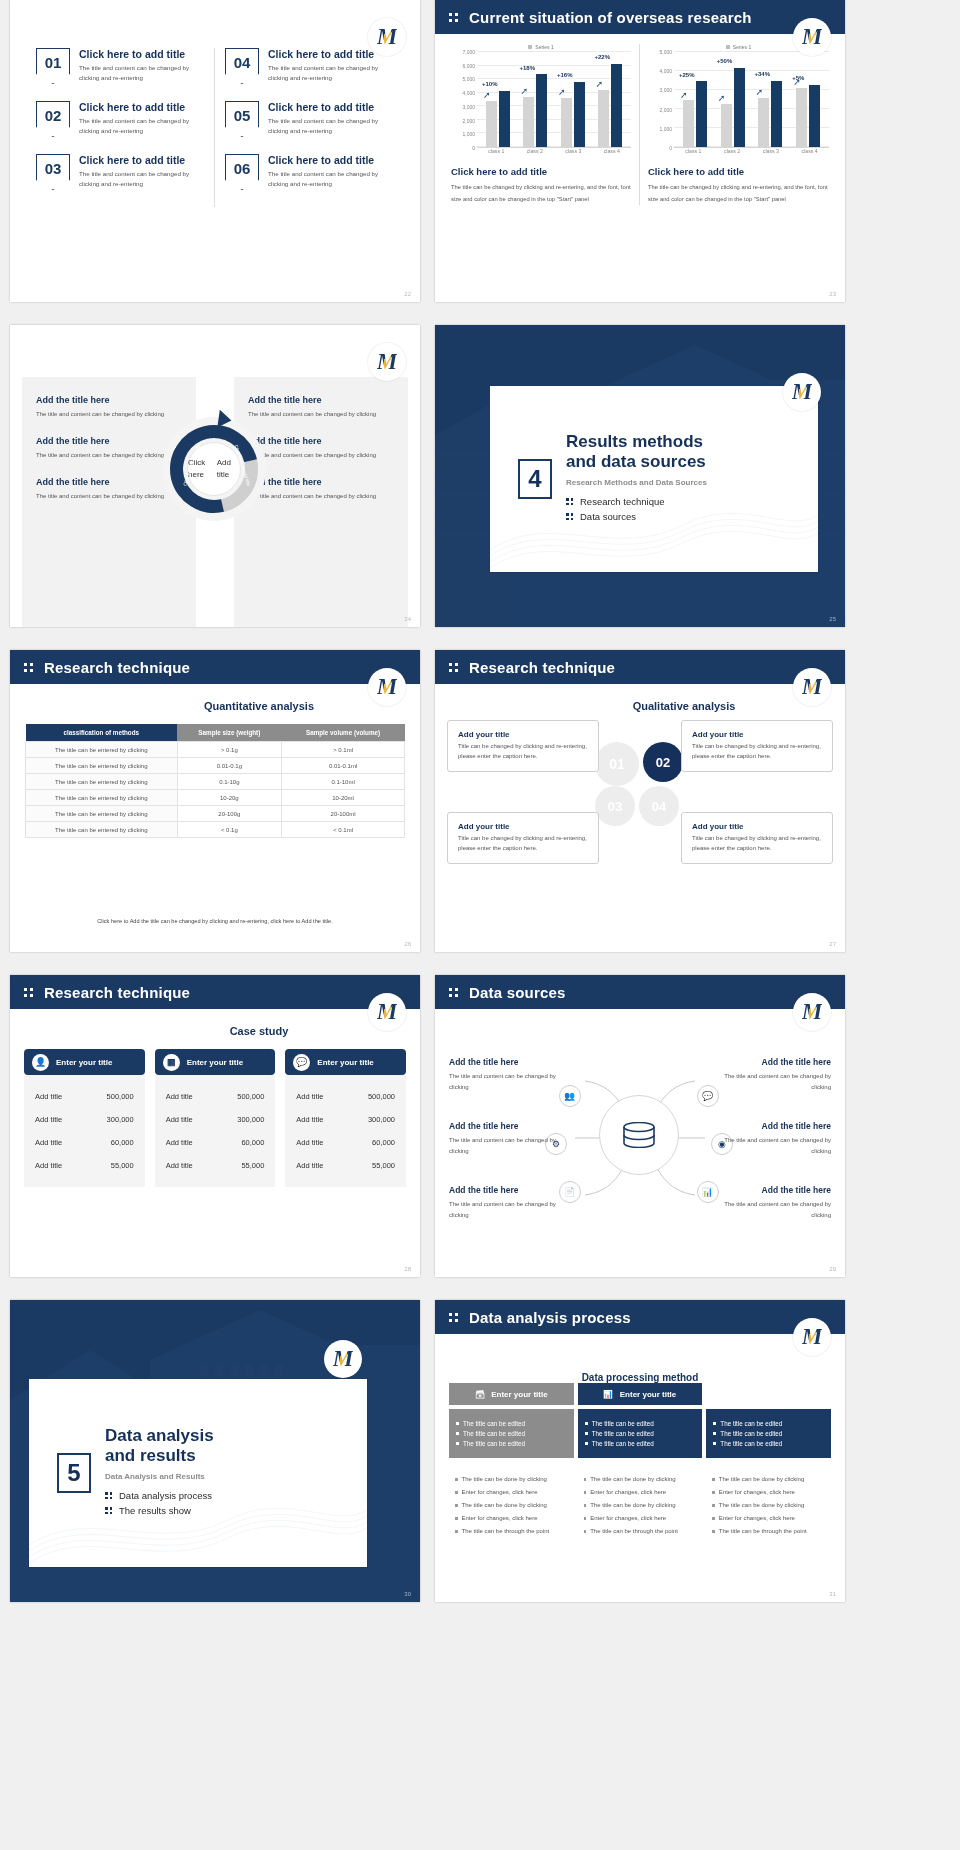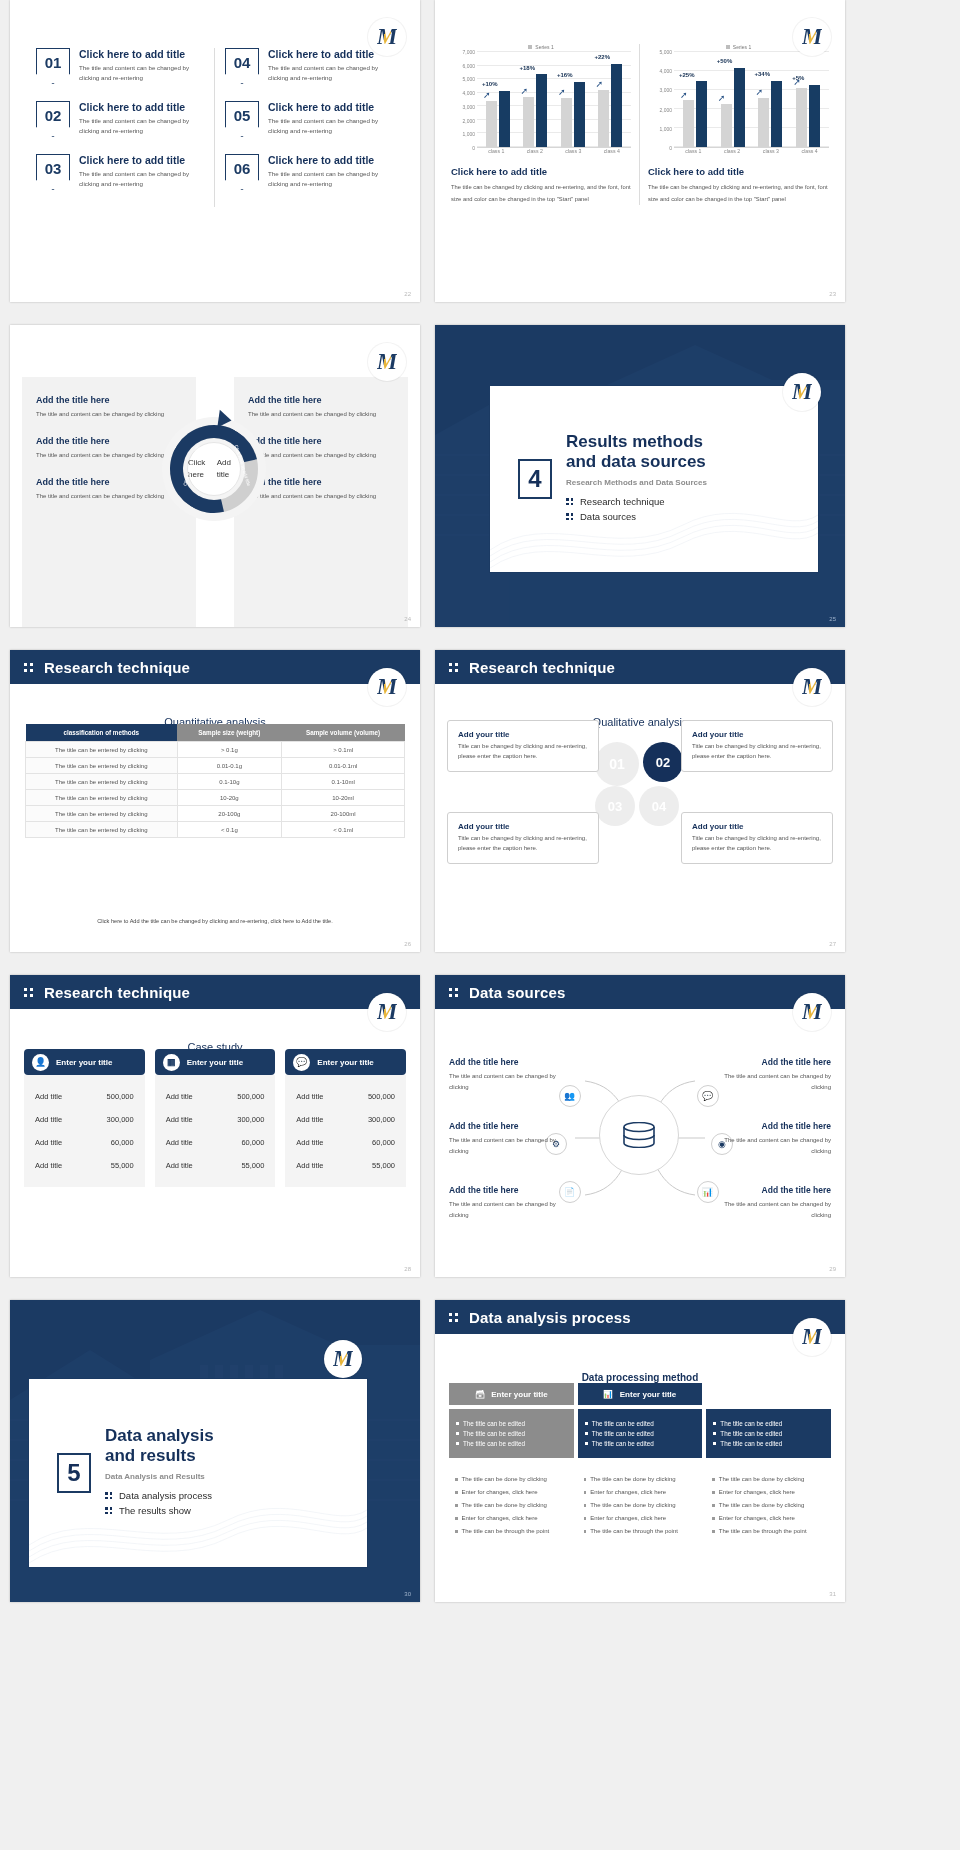--- a/index.html
+++ b/index.html
@@ -119,21 +119,21 @@
   .cv-txt h1{font-size:17px;color:#15305a;font-weight:bold;line-height:1.15;}
   .cv-txt h5{font-size:8px;color:#8d8d8d;font-weight:bold;margin-top:7px;}
   .cv-list{margin-top:9px;}
   .cv-list div{display:flex;align-items:center;gap:7px;margin-bottom:4px;font-size:9.5px;color:#2a2a2a;}
   .dd{display:flex;flex-direction:column;gap:2px;}
   .dd .r{display:flex;gap:2px;}
   .dd i{width:2.5px;height:2.5px;background:#15305a;display:block;}
   .wave{position:absolute;left:0;bottom:0;width:100%;height:70px;opacity:.5;}
 
   
-  .sec-title{position:absolute;top:66px;width:100%;text-align:center;font-size:11px;color:#15305a;font-weight:normal;}
+  .sec-title{position:absolute;top:50px;width:100%;text-align:center;font-size:11px;color:#15305a;font-weight:bold;margin-left:44px;}
   table{position:absolute;top:74px;left:15px;width:380px;border-collapse:collapse;font-size:6px;}
   th{padding:5px 4px;color:#fff;font-weight:bold;font-size:6.3px;}
   th.k{background:#1b3a63;text-align:center;}
   th.g{background:#8c8c8c;text-align:center;}
   td{border:1px solid #e3e3e3;padding:4.5px 4px;color:#555;text-align:center;}
   td.first{text-align:center;background:#fbfbfb;}
   .tb-note{position:absolute;bottom:28px;left:25px;right:25px;text-align:center;font-size:5.6px;color:#444;}
 
   
   .q-wrap{position:absolute;top:70px;left:12px;right:12px;height:190px;}
@@ -235,20 +235,33 @@
               <h4>Click here to add title</h4>
               <p>The title and content can be changed by clicking and re-entering</p>
             </div>
         </div>
       </div>
     </div>
     <div class="pg">22</div>
   </div>
 
   <div class="slide">
+    <div class="hdr">
+        <span class="dots">
+          <span class="r">
+            <i></i>
+            <i></i>
+          </span>
+          <span class="r">
+            <i></i>
+            <i></i>
+          </span>
+        </span>
+      <h2>Current situation of overseas research</h2>
+      </div>
     <div class="logo">
         <span class="m">M</span>
       </div>
     <div class="s2-body">
       <div class="s2-half left">
         <div class="legend">
             <i></i>
             <span>Series 1</span>
           </div>
         <div class="chart" id="chart0">

